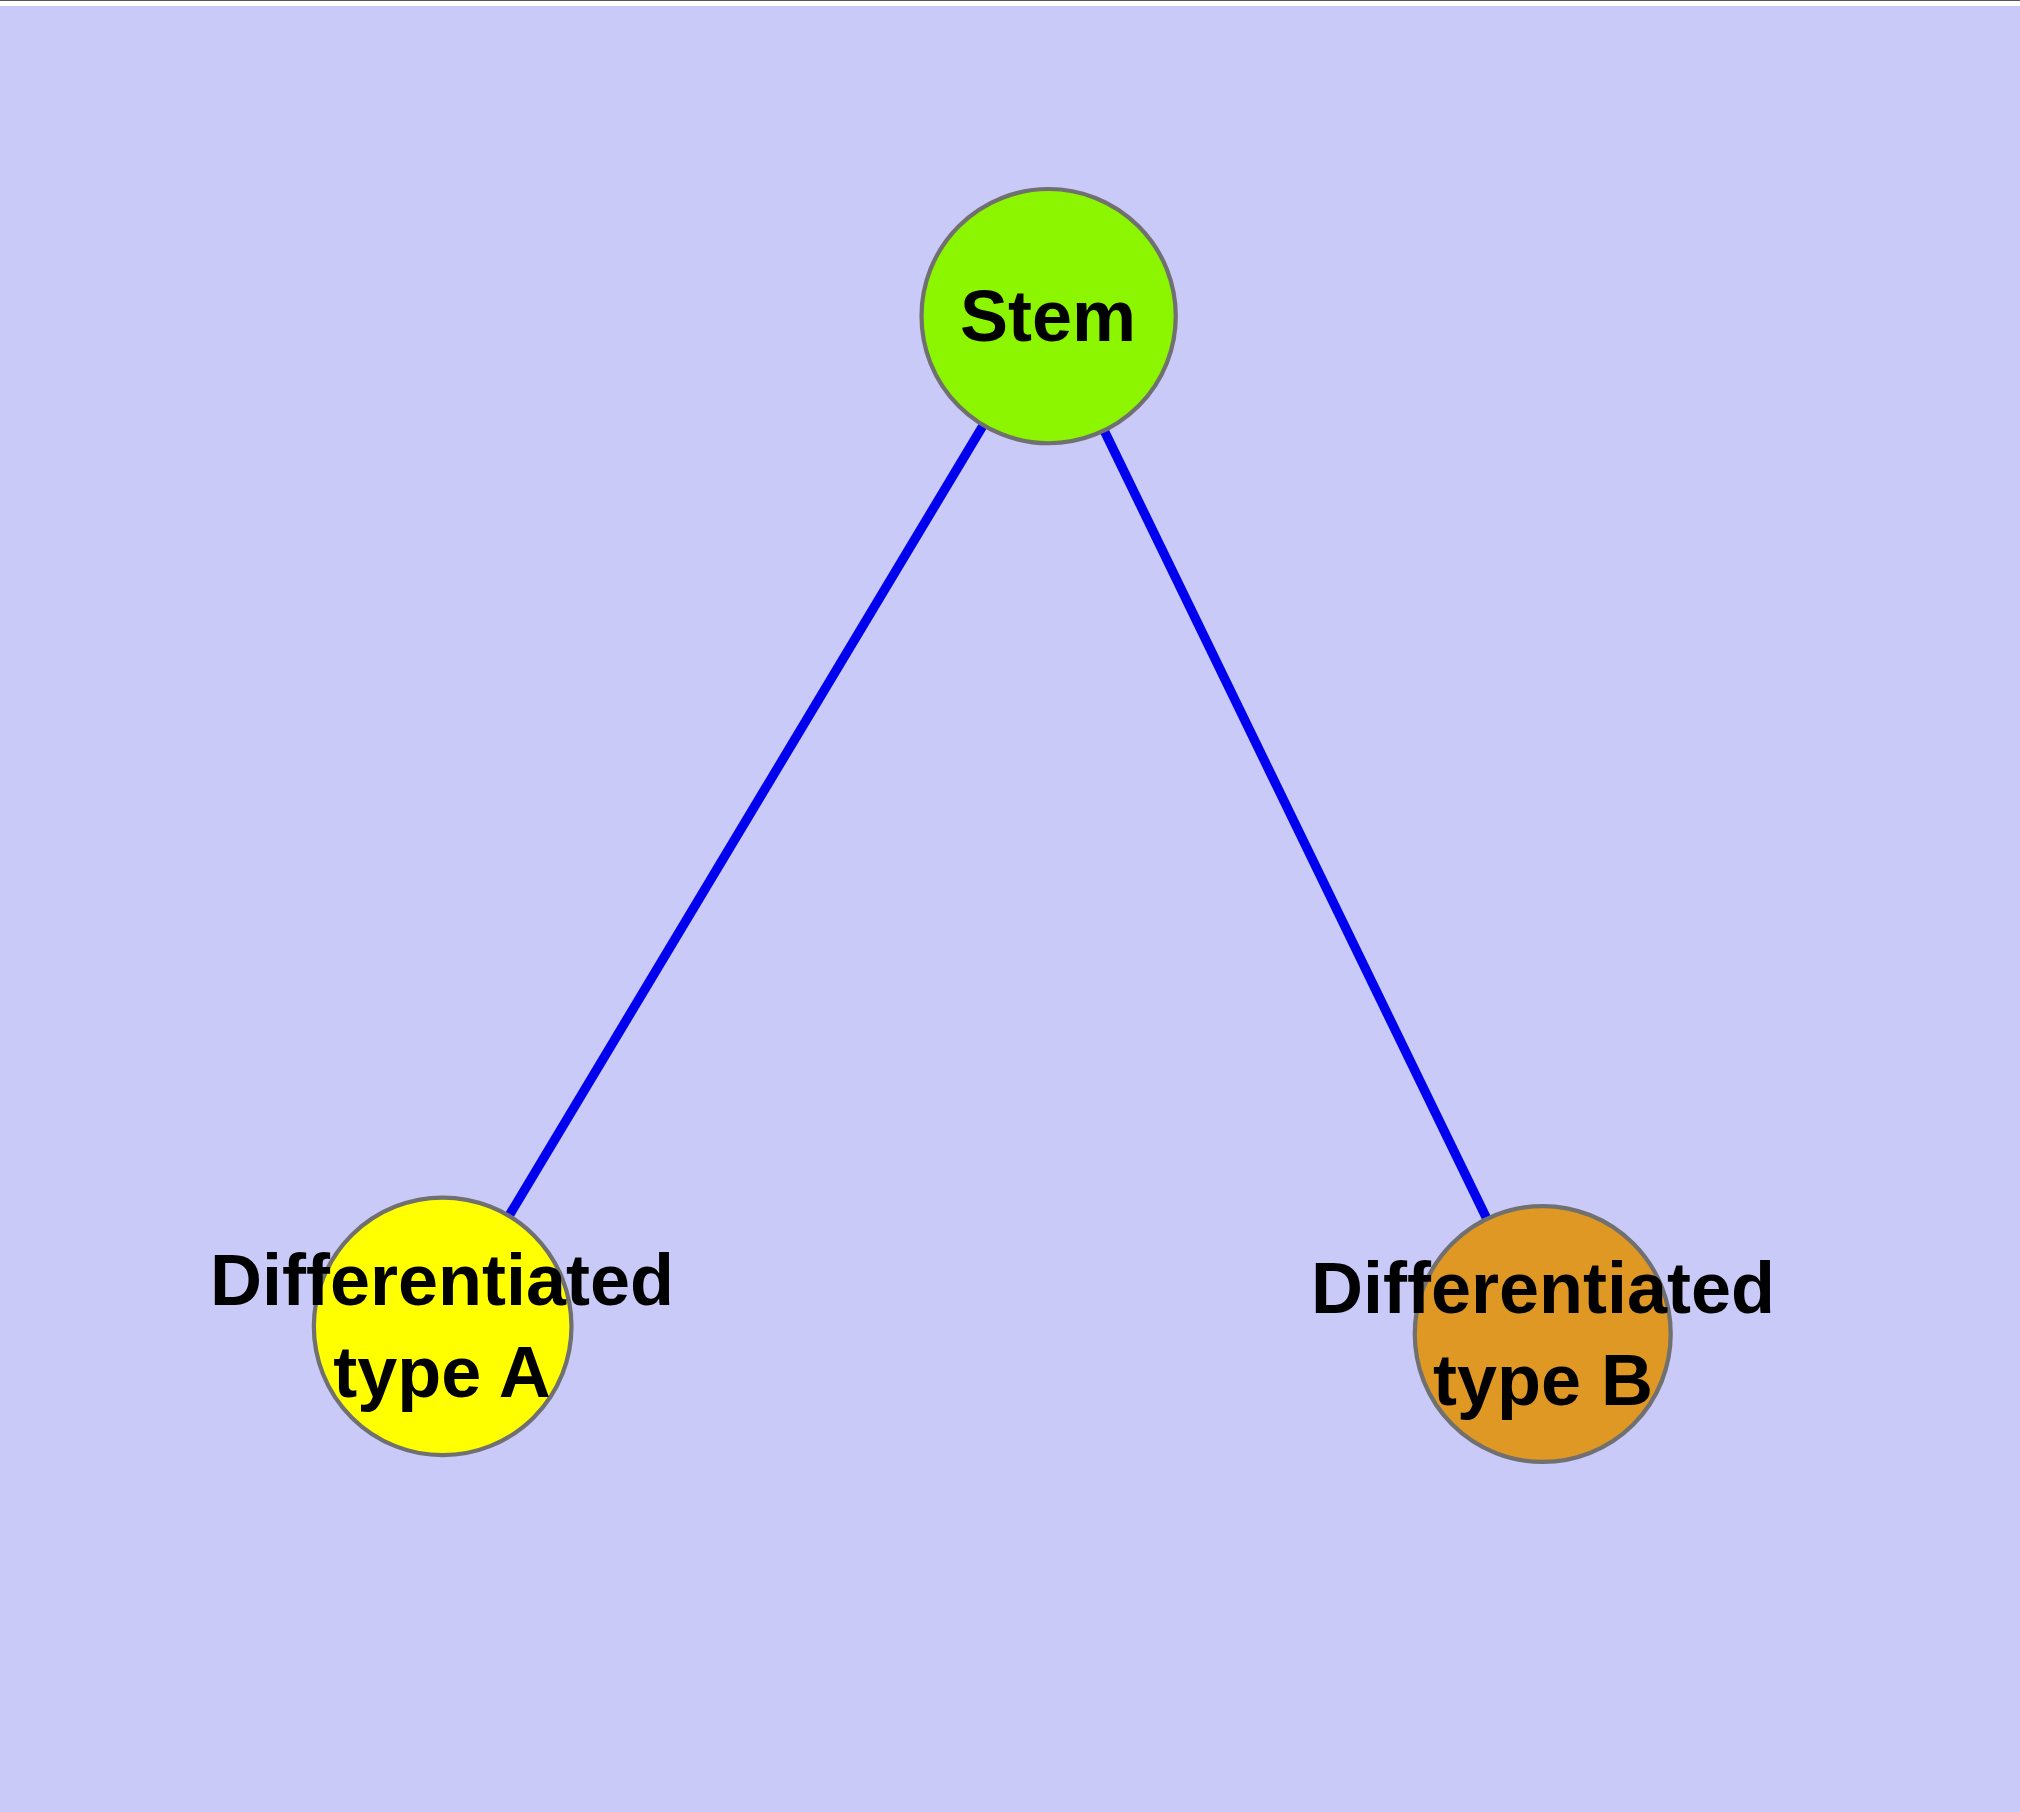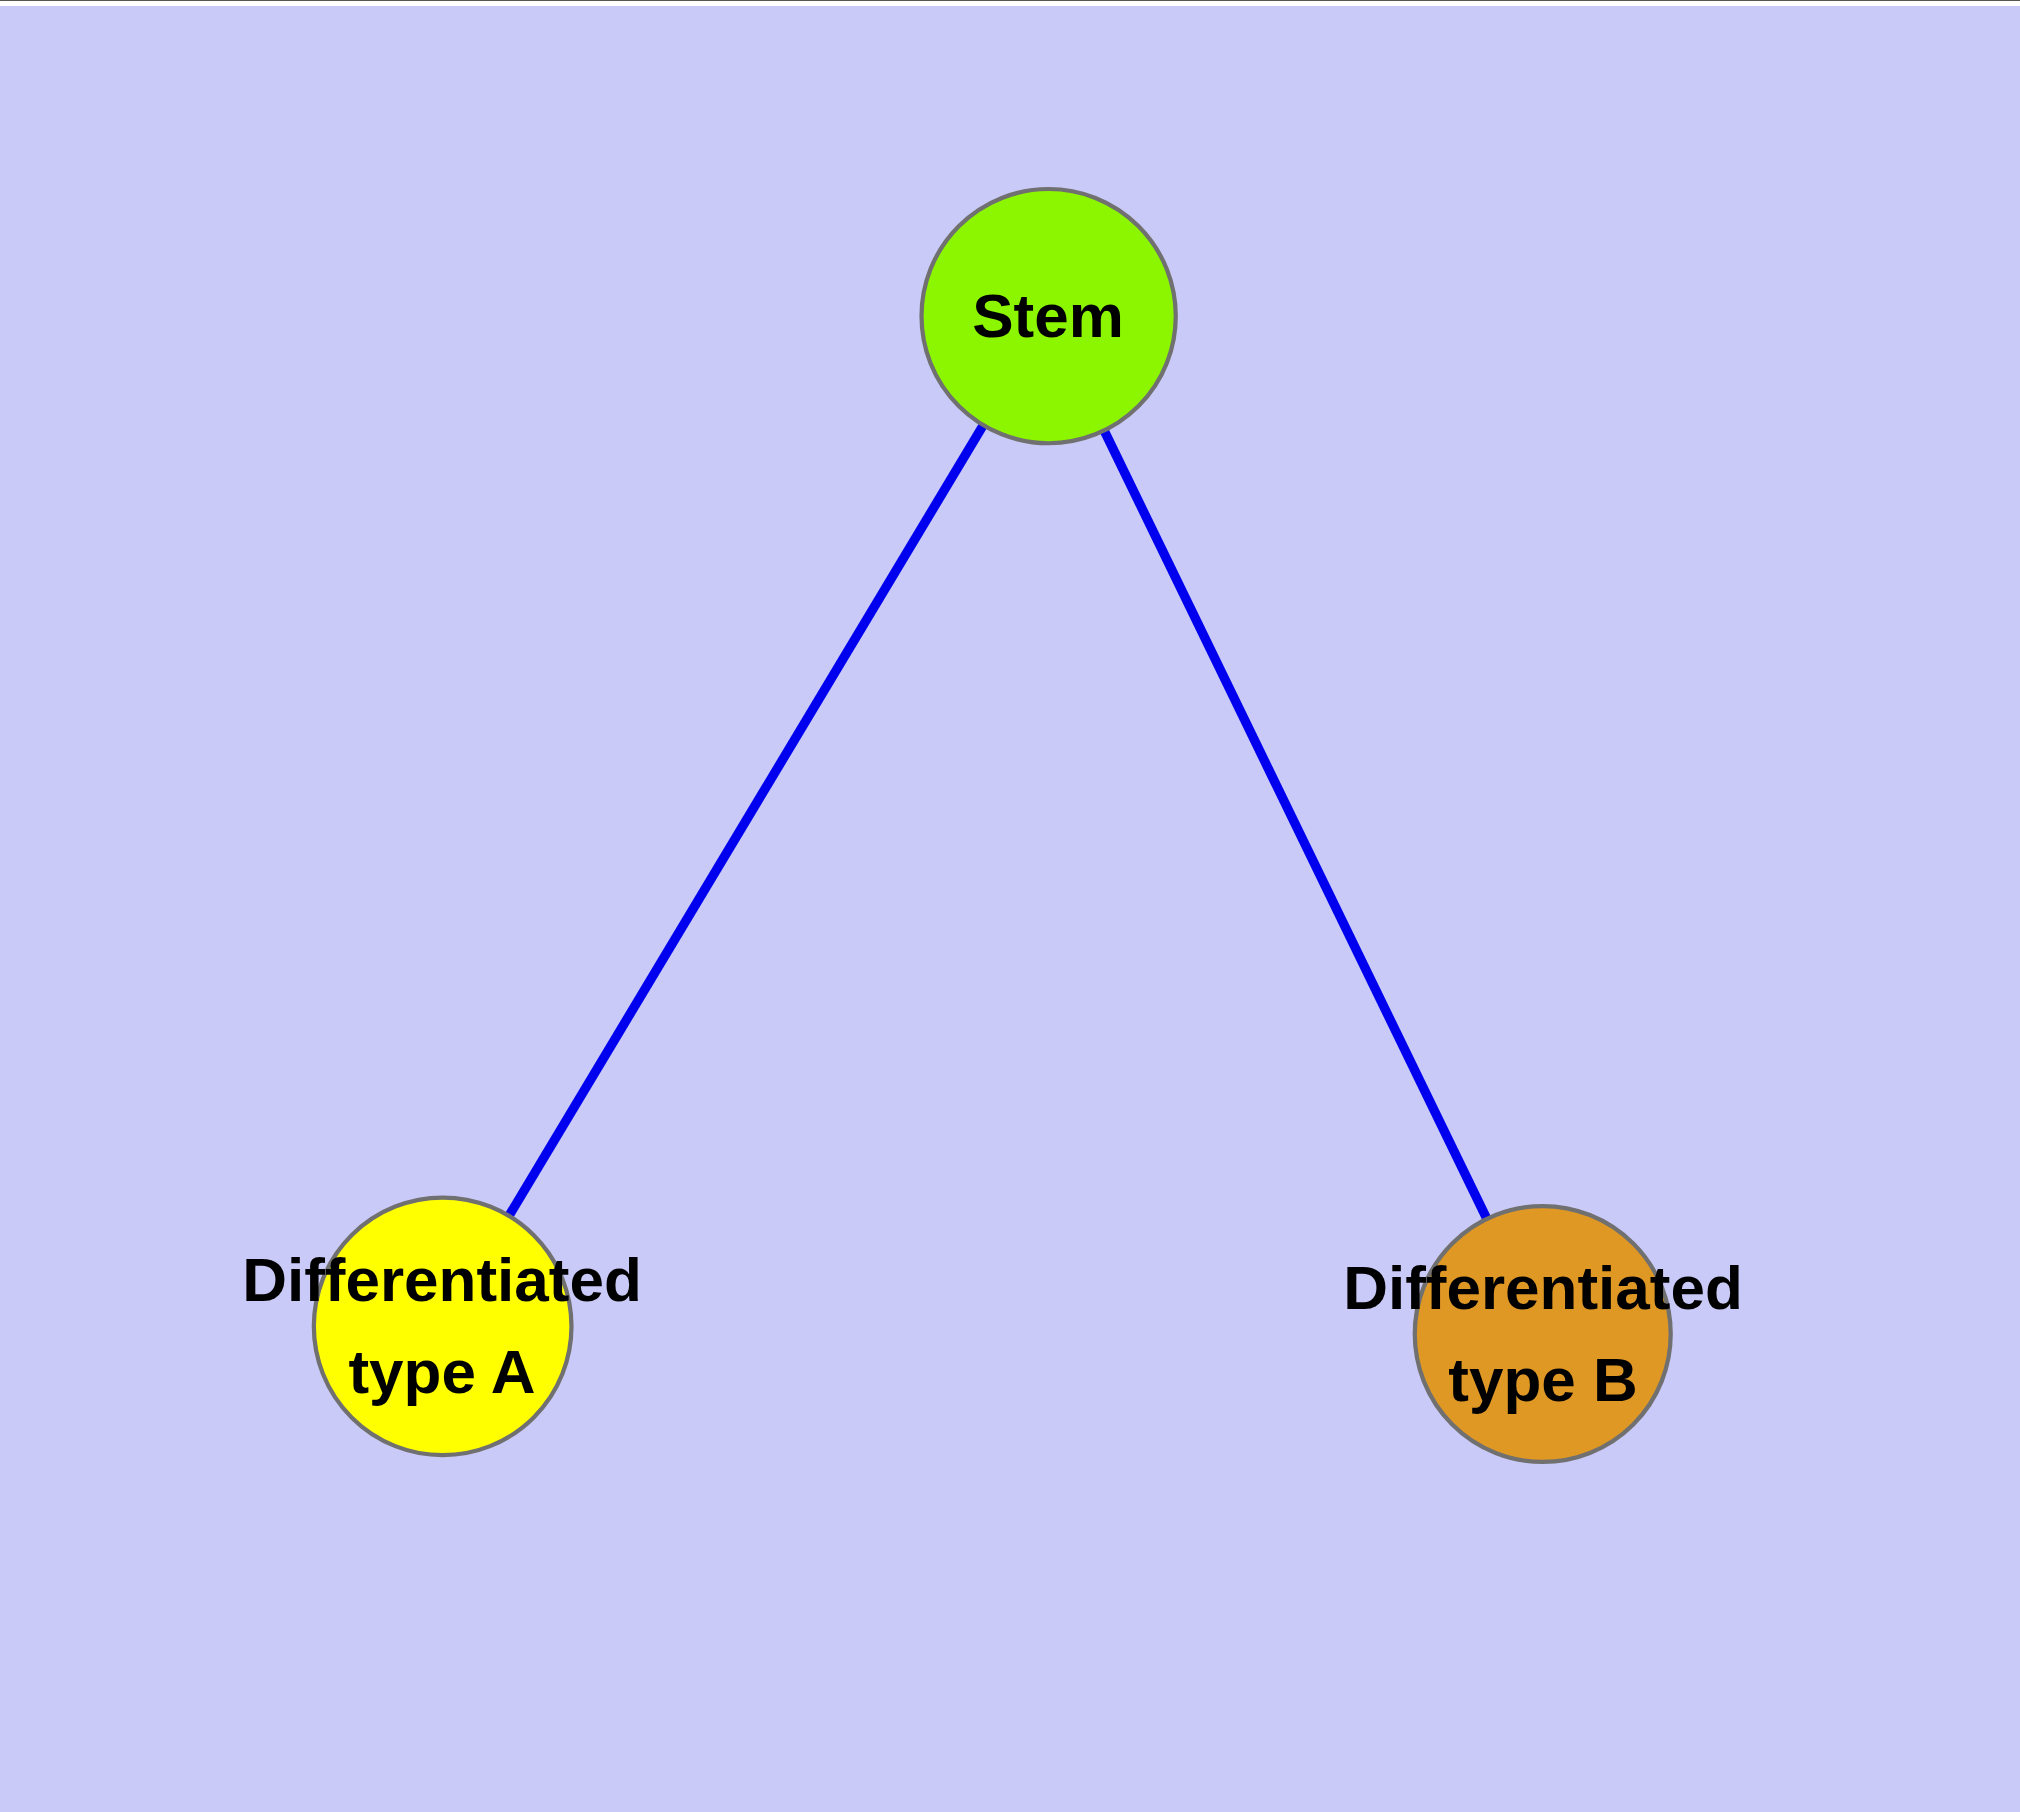--- a/index.html
+++ b/index.html
@@ -22,21 +22,21 @@
     position: absolute;
     left: 0; top: 0;
     width: 100%; height: 100%;
     display: block;
   }
   .node-label {
     position: absolute;
     transform: translate(-50%, -50%);
     font-family: "Liberation Sans", "DejaVu Sans", sans-serif;
     font-weight: bold;
-    font-size: 62px;
+    font-size: 72px;
     line-height: 92px;
     color: #000000;
     text-align: center;
     white-space: pre-line;
   }
 </style>
 </head>
 <body>
 
 <div class="canvas" style="background: rgb(202, 202, 248);">

